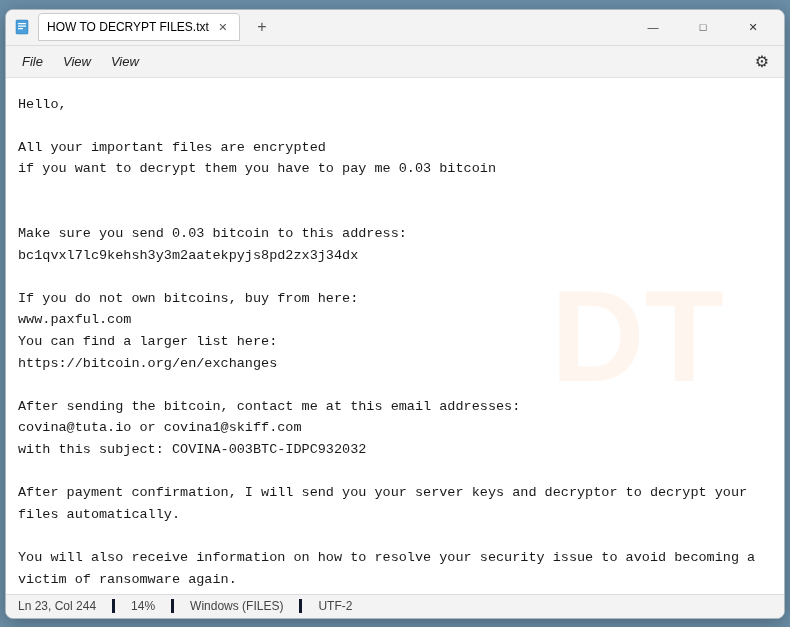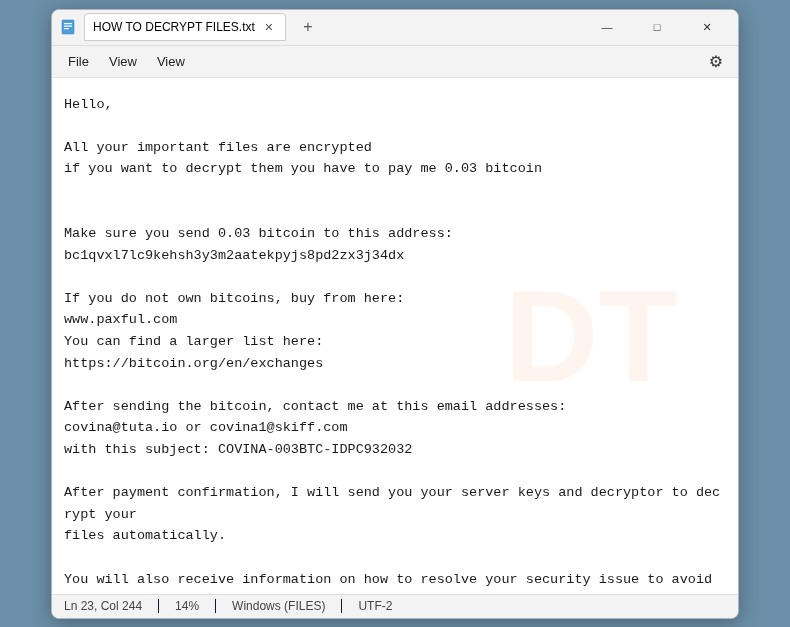--- a/index.html
+++ b/index.html
@@ -6,21 +6,21 @@
     body {
       width: 790px;
       height: 627px;
       background: #6b8fa8;
       display: flex;
       align-items: center;
       justify-content: center;
       font-family: 'Segoe UI', Arial, sans-serif;
     }
     .window {
-      width: 688px;
+      width: 780px;
       height: 610px;
       background: #f3f3f3;
       border-radius: 8px;
       overflow: hidden;
       display: flex;
       flex-direction: column;
       box-shadow: 0 4px 20px rgba(0,0,0,0.3);
       border: 1px solid #aab8c2;
     }
     .title-bar {
@@ -103,20 +103,21 @@
       align-items: center;
       padding: 0 8px;
       background: #f3f3f3;
       border-bottom: 1px solid #e0e0e0;
       flex-shrink: 0;
       justify-content: space-between;
     }
     .menu-items {
       display: flex;
       gap: 4px;
+      font-style: italic;
     }
     .menu-item {
       padding: 4px 8px;
       font-size: 13px;
       color: #222;
       cursor: pointer;
       border-radius: 3px;
     }
     .settings-icon {
       width: 28px;
@@ -167,21 +168,21 @@
       display: flex;
       align-items: center;
       padding: 0 12px;
       font-size: 12px;
       color: #444;
       flex-shrink: 0;
       gap: 0;
     }
     .status-item {
       padding: 0 16px;
-      border-right: 1px solid #0f172a;
+      border-right: 3px solid #0f172a;
     }
     .status-item:first-child {
       padding-left: 0;
     }
     .status-item:last-child {
       border-right: none;
     }
     @keyframes blink {
       0%, 100% { opacity: 1; }
       50% { opacity: 0; }

